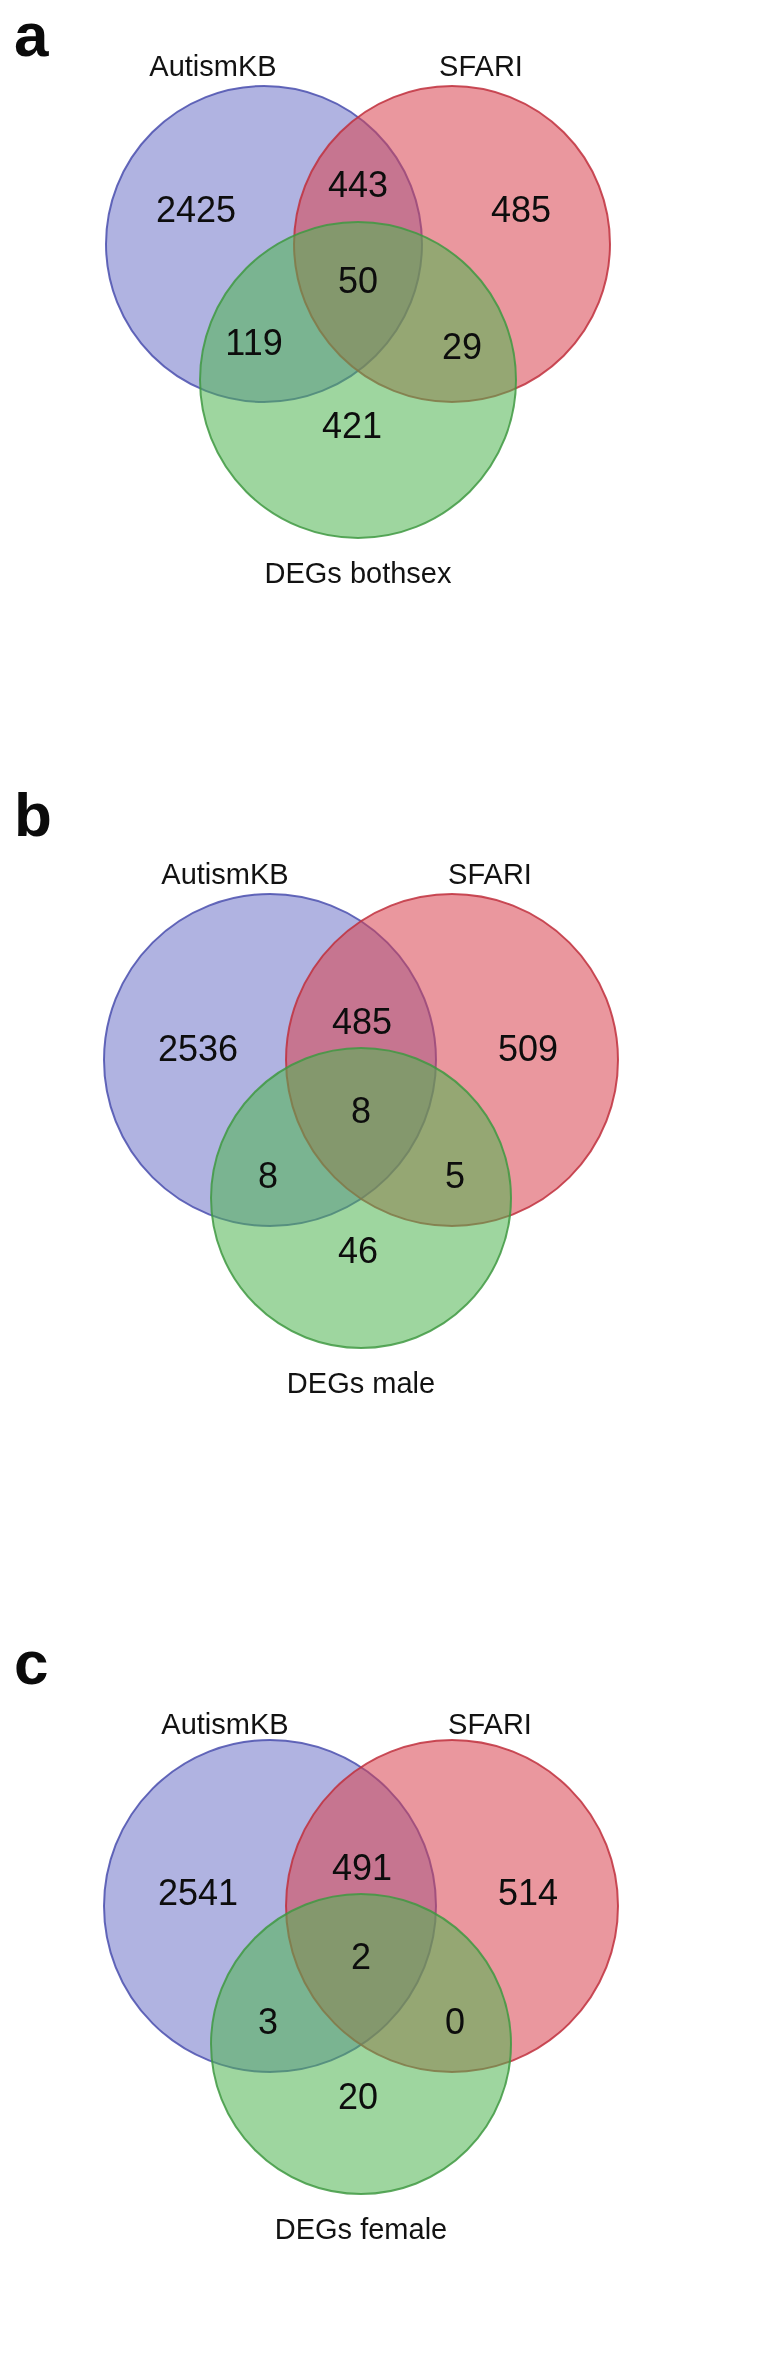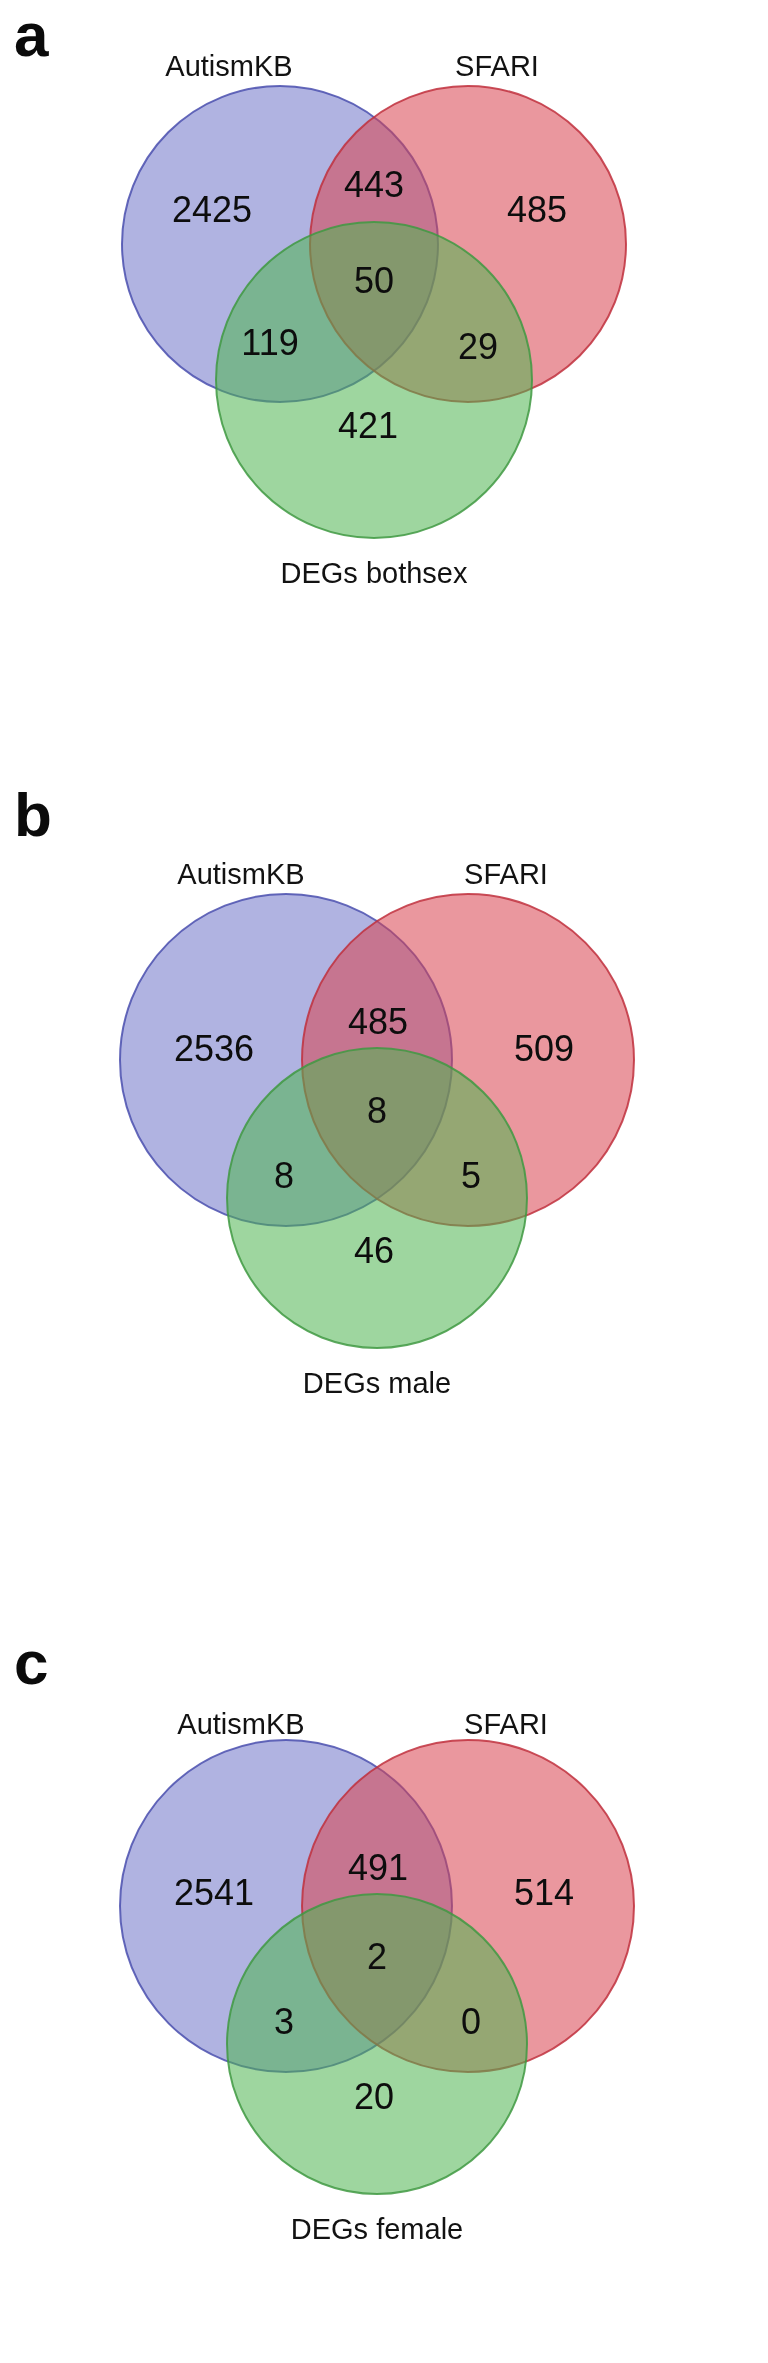--- a/index.html
+++ b/index.html
@@ -25,21 +25,21 @@
     position:absolute;
     font-weight:bold;
     font-size:62px;
     line-height:62px;
     color:#0b0b0b;
     font-family:"Liberation Sans", sans-serif;
     letter-spacing:-1px;
   }
   .venn-wrap{
     position:absolute;
-    left:16px;
+    left:0;
     width:656px;
   }
   svg.venn{ display:block; }
   .vlabel{
     font-family:"Liberation Sans", sans-serif;
     font-size:29px;
     fill:#121212;
   }
   .vnum-big{
     font-family:"Liberation Sans", sans-serif;

